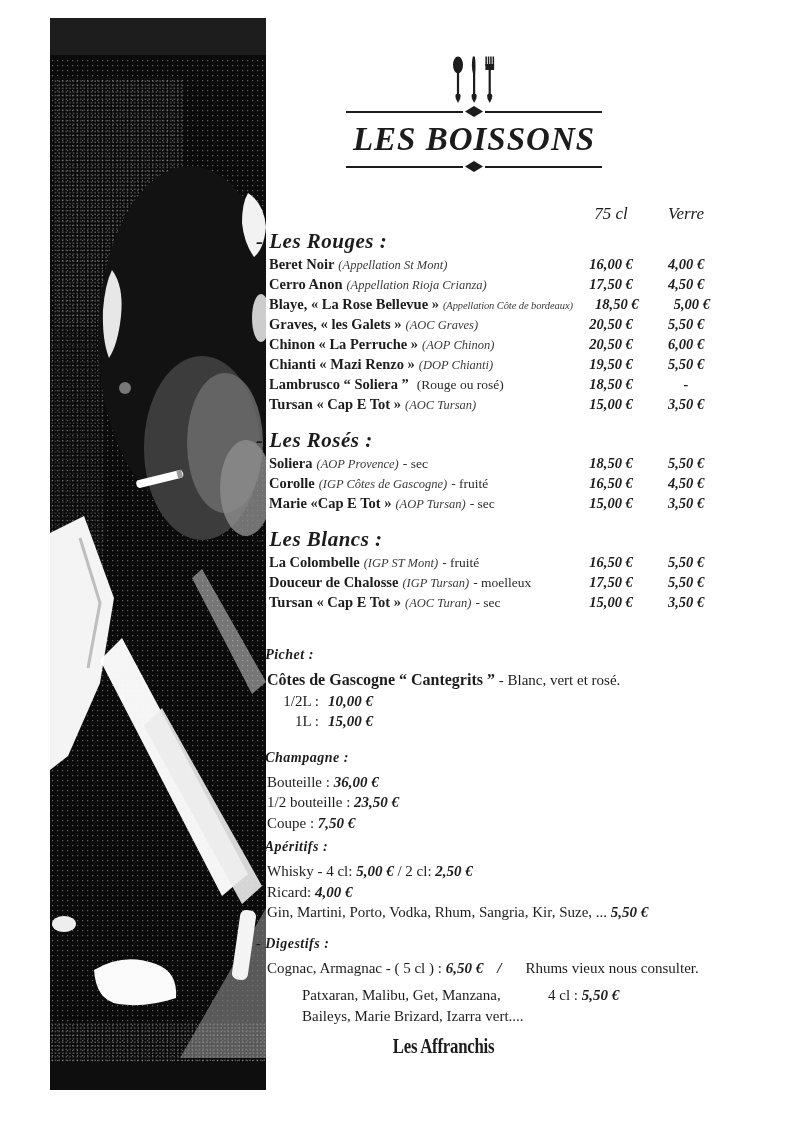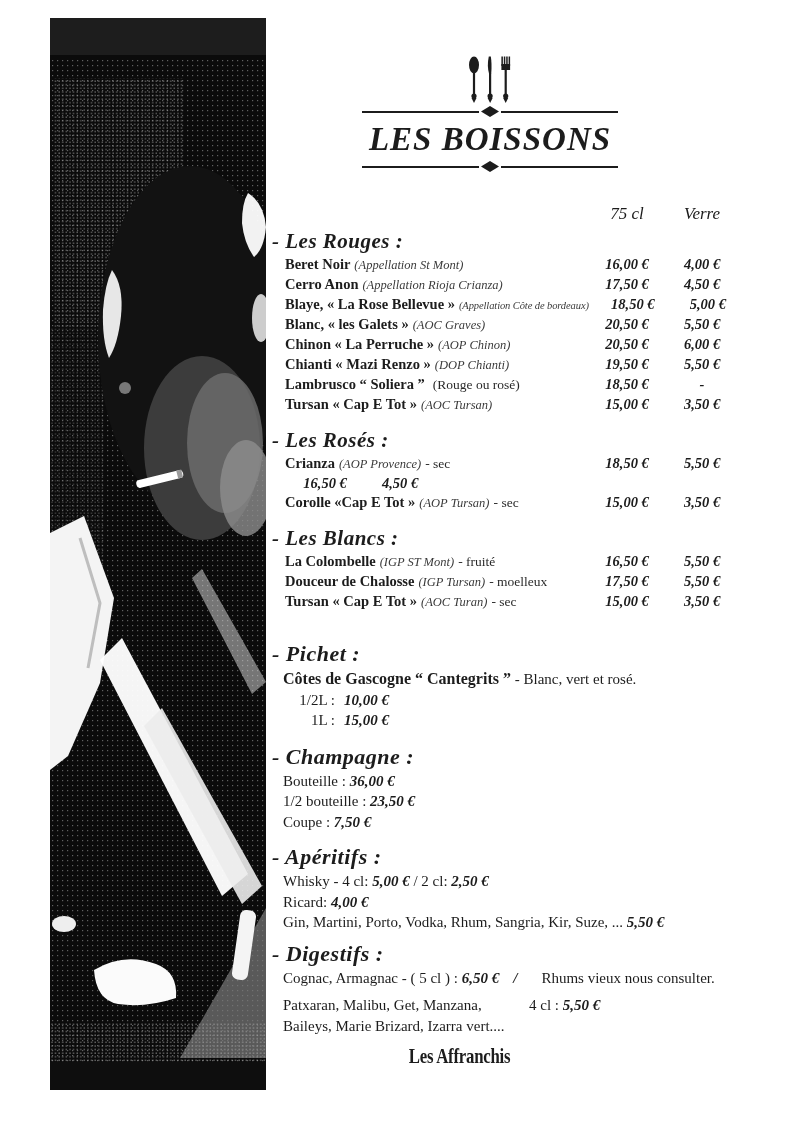--- a/index.html
+++ b/index.html
@@ -11,21 +11,21 @@
     position: relative;
     overflow: hidden;
   }
   .page { position: relative; width: 793px; height: 1122px; background:#fff; }
 
   
   .photo-strip { position:absolute; left:50px; top:18px; width:216px; height:1072px; }
   .photo-strip svg { display:block; width:216px; height:1072px; }
 
   
-  .content { position:absolute; left:270px; top:0; width:487px; }
+  .content { position:absolute; left:254px; top:0; width:487px; }
 
   
   .hdr { width:256px; margin-left:92px; text-align:center; }
   .utensils { display:block; margin:56px auto 2px auto; }
   .divider { display:flex; align-items:center; height:11px; }
   .divider .hline { flex:1; border-top:2px solid #1c1c1c; }
   .divider svg { flex:0 0 auto; margin:0 2px; }
   .title {
     font-size:33px; font-weight:bold; font-style:italic;
     letter-spacing:1px; line-height:44px; white-space:nowrap;
@@ -44,33 +44,33 @@
   .wname { flex:1; white-space:nowrap; overflow:visible; }
   .wname b { font-weight:bold; }
   .app { font-style:italic; font-weight:normal; color:#3a3a3a; font-size:12.5px; margin-left:4px; }
   .app.tight { font-size:10.5px; letter-spacing:-.1px; }
   .desc { margin-left:4px; font-size:13.5px; color:#2a2a2a; }
   .p75, .pverre { font-weight:bold; font-style:italic; font-size:14.5px; flex-shrink:0; }
   .p75 { width:80px; text-align:center; }
   .pverre { width:90px; text-align:center; padding-right:20px; }
 
   
-  .lsec h2 { font-size:22px; font-weight:bold; font-style:italic; line-height:28px; letter-spacing:.5px; margin-left:2px; }
+  .lsec h2 { font-size:14px; font-weight:bold; font-style:italic; line-height:28px; letter-spacing:.5px; margin-left:2px; }
   .lsec .body { margin-left:13px; font-size:15px; line-height:20.5px; white-space:nowrap; }
   .pi { font-weight:bold; font-style:italic; }
   .pichet-sec h2 { margin-top:27px; line-height:30px; }
   .pichet-intro b { font-size:16px; }
   .plab { display:inline-block; width:52px; text-align:right; }
   .pprice { margin-left:9px; }
   .champ-sec h2 { margin-top:12px; }
-  .aper-sec h2 { margin-top:11px; }
+  .aper-sec h2 { }
   .dig-sec h2 { margin-top:7px; }
   .gap { display:inline-block; width:14px; }
   .gap2 { display:inline-block; width:24px; }
-  .dig-cols { display:flex; margin-top:7px; }
+  .dig-cols { display:flex; margin-top:7px;margin-left:35px; }
   .dlist { width:236px; white-space:nowrap; }
   .dside { margin-left:10px; white-space:nowrap; }
 
   
   .footer { margin-top:8px; width:100%; text-align:center; margin-left:-54px; }
   .footer span {
     display:inline-block; font-weight:bold; font-size:21px;
     transform:scaleX(.8); transform-origin:center; letter-spacing:-.3px;
   }
 </style>
@@ -179,21 +179,21 @@
         <span class="wname"><b>Cerro Anon</b><i class="app">(Appellation Rioja Crianza)</i><span class="desc"></span></span>
         <span class="p75">17,50 €</span>
         <span class="pverre">4,50 €</span>
       </div>
       <div class="wrow">
         <span class="wname"><b>Blaye, « La Rose Bellevue »</b><i class="app tight">(Appellation Côte de bordeaux)</i><span class="desc"></span></span>
         <span class="p75">18,50 €</span>
         <span class="pverre">5,00 €</span>
       </div>
       <div class="wrow">
-        <span class="wname"><b>Blanc, « les Galets »</b><i class="app">(AOC Graves)</i><span class="desc"></span></span>
+        <span class="wname"><b>Graves, « les Galets »</b><i class="app">(AOC Graves)</i><span class="desc"></span></span>
         <span class="p75">20,50 €</span>
         <span class="pverre">5,50 €</span>
       </div>
       <div class="wrow">
         <span class="wname"><b>Chinon « La Perruche »</b><i class="app">(AOP Chinon)</i><span class="desc"></span></span>
         <span class="p75">20,50 €</span>
         <span class="pverre">6,00 €</span>
       </div>
       <div class="wrow">
         <span class="wname"><b>Chianti « Mazi Renzo »</b><i class="app">(DOP Chianti)</i><span class="desc"></span></span>
@@ -208,30 +208,31 @@
       <div class="wrow">
         <span class="wname"><b>Tursan « Cap E Tot »</b><i class="app">(AOC Tursan)</i><span class="desc"></span></span>
         <span class="p75">15,00 €</span>
         <span class="pverre">3,50 €</span>
       </div>
     </div>
 
     <div class="wsec">
       <h2>- Les Rosés :</h2>
       <div class="wrow">
-        <span class="wname"><b>Crianza</b><i class="app">(AOP Provence)</i><span class="desc">- sec</span></span>
+        <span class="wname"><b>Soliera</b><i class="app">(AOP Provence)</i><span class="desc">- sec</span></span>
         <span class="p75">18,50 €</span>
         <span class="pverre">5,50 €</span>
       </div>
       <div class="wrow">
+        <span class="wname"><b>Corolle</b><i class="app">(IGP Côtes de Gascogne)</i><span class="desc">- fruité</span></span>
         <span class="p75">16,50 €</span>
         <span class="pverre">4,50 €</span>
       </div>
       <div class="wrow">
-        <span class="wname"><b>Corolle «Cap E Tot »</b><i class="app">(AOP Tursan)</i><span class="desc">- sec</span></span>
+        <span class="wname"><b>Marie «Cap E Tot »</b><i class="app">(AOP Tursan)</i><span class="desc">- sec</span></span>
         <span class="p75">15,00 €</span>
         <span class="pverre">3,50 €</span>
       </div>
     </div>
 
     <div class="wsec">
       <h2>- Les Blancs :</h2>
       <div class="wrow">
         <span class="wname"><b>La Colombelle</b><i class="app">(IGP ST Mont)</i><span class="desc">- fruité</span></span>
         <span class="p75">16,50 €</span>

